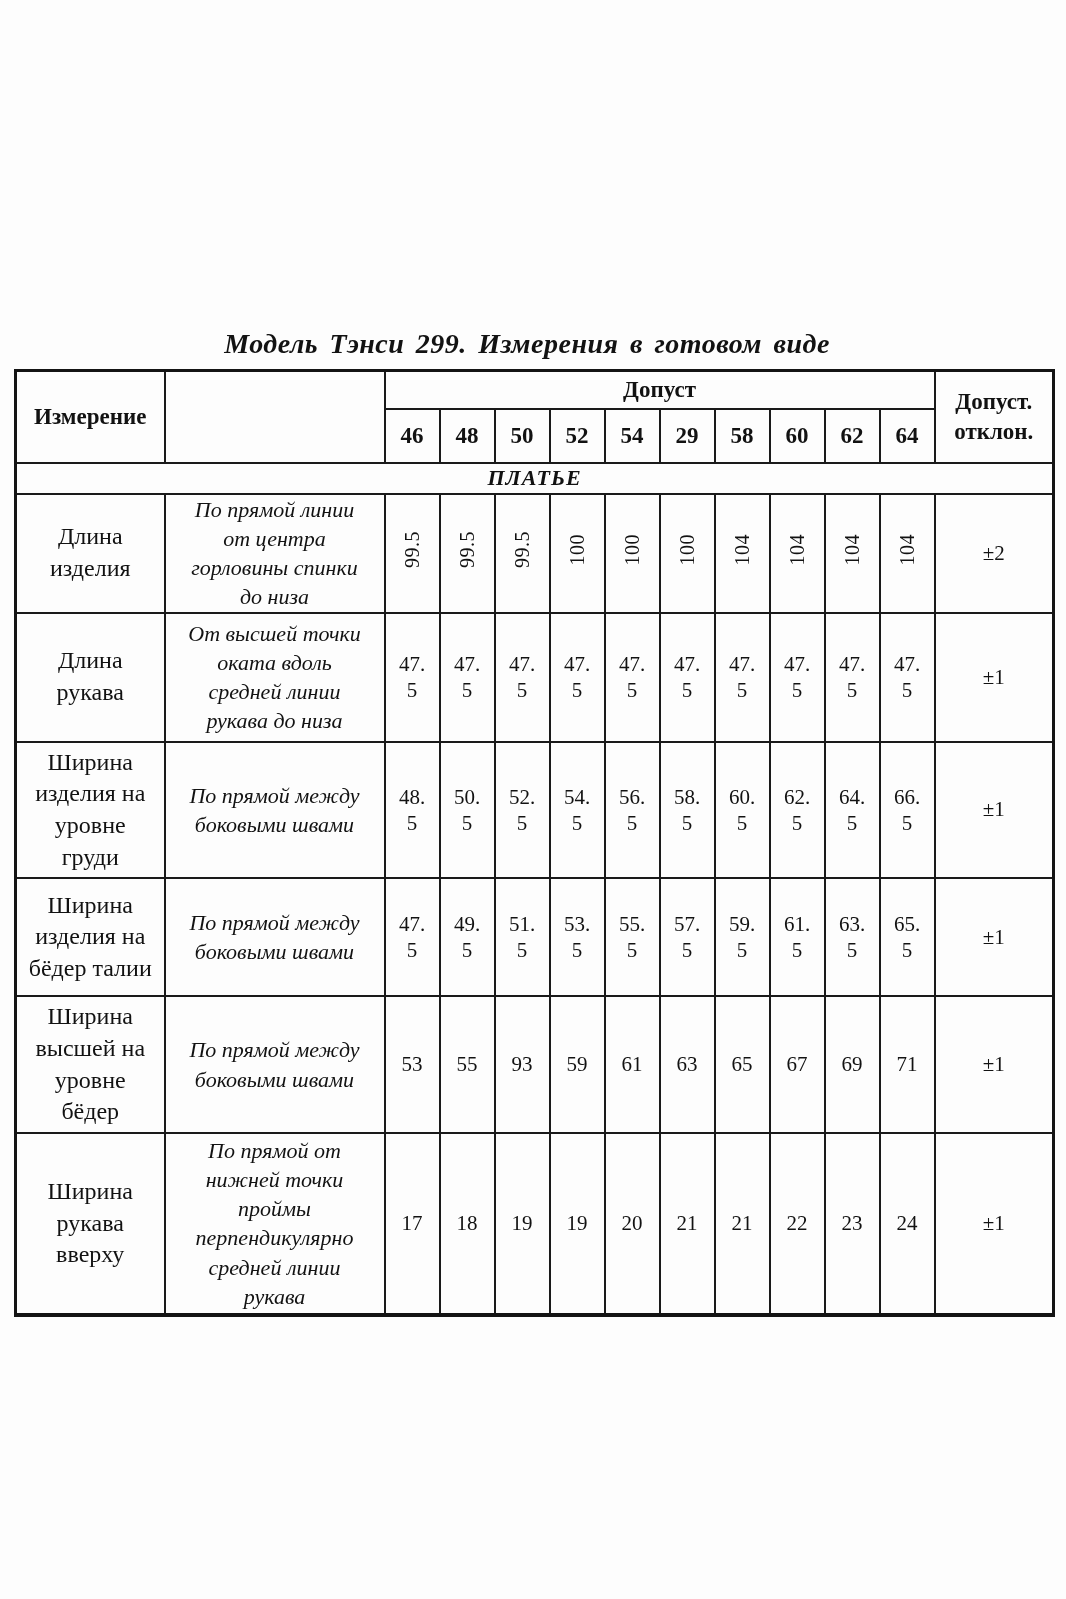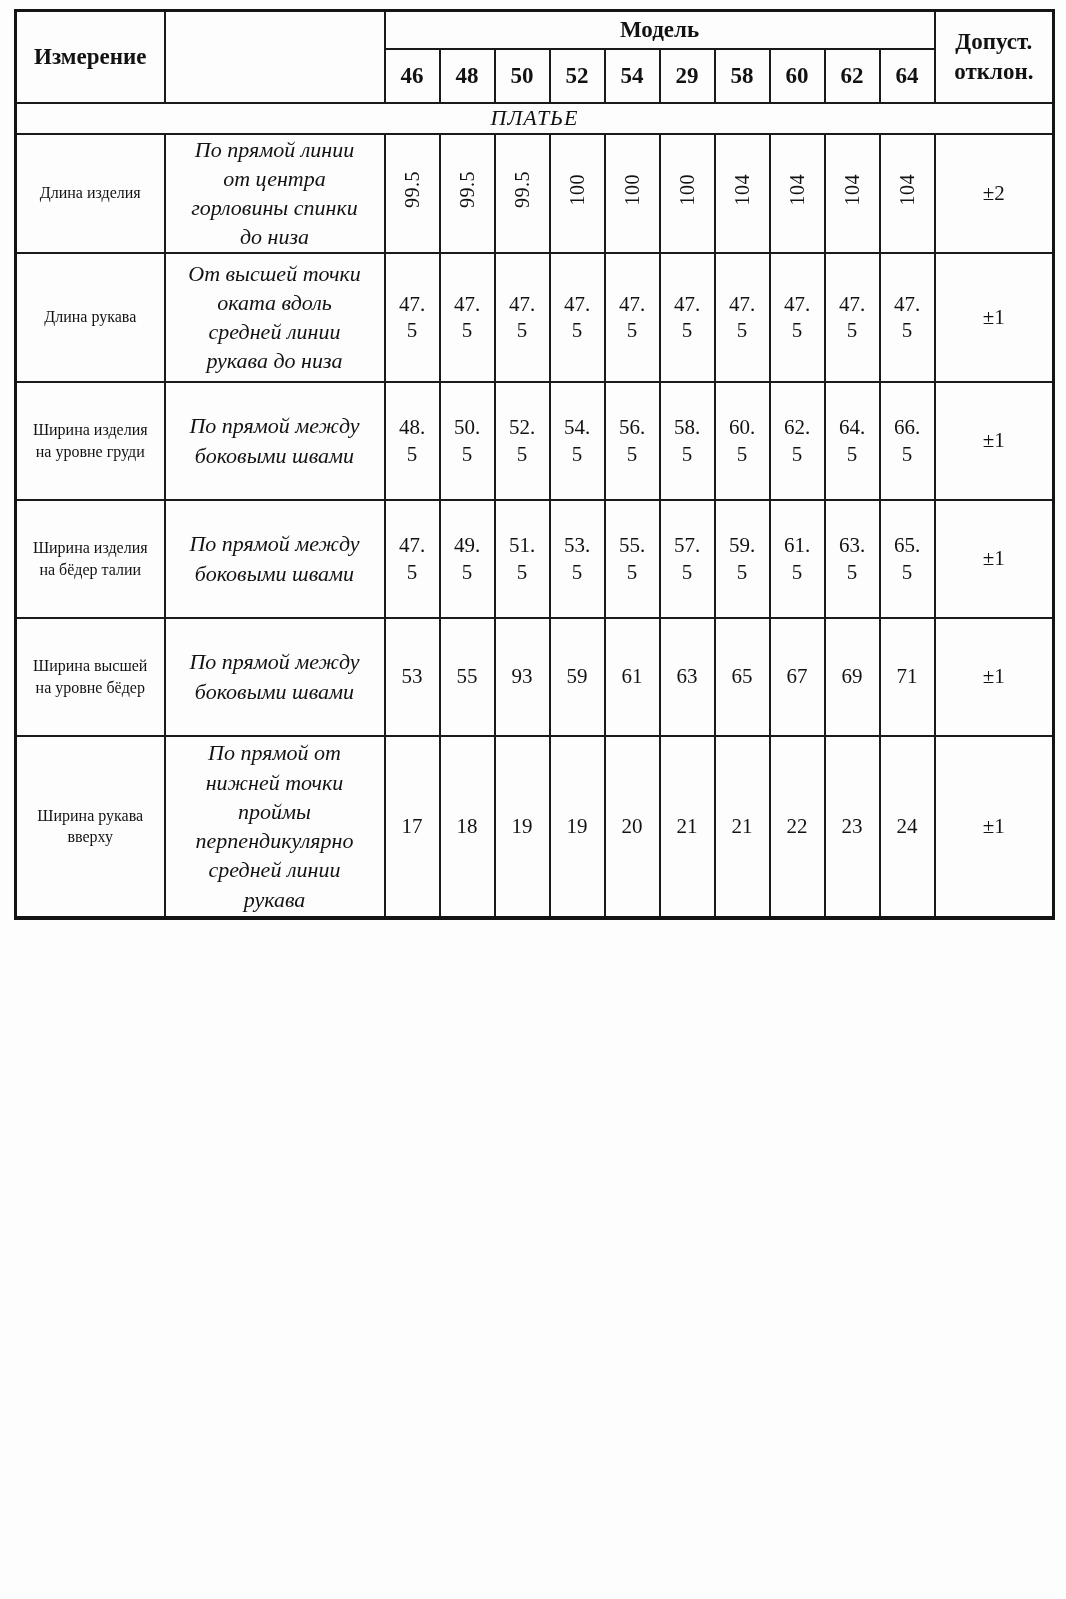--- a/index.html
+++ b/index.html
@@ -60,26 +60,26 @@
     font-size: 23px;
     font-weight: bold;
     line-height: 1.3;
     padding: 0 6px;
   }
   tr.section-row td {
     height: 31px;
     font-size: 22px;
     font-style: italic;
     letter-spacing: 1px;
-    font-weight: 400;
+    font-weight: 700;
   }
   td.m-cell {
-    font-size: 16px;
+    font-size: 24px;
     line-height: 1.32;
-    padding: 12px 8px;
+    padding: 4px 8px;
   }
   td.d-cell {
     font-size: 22px;
     font-style: italic;
     line-height: 1.33;
     padding: 0 14px;
   }
   td.size-cell {
     font-size: 21px;
     line-height: 1.25;
@@ -95,20 +95,21 @@
     white-space: nowrap;
     font-size: 20px;
     letter-spacing: 0.5px;
   }
 </style>
 </head>
 <body>
 
 <div class="page">
 
+  <div class="doc-title">Модель Тэнси 299. Измерения в готовом виде</div>
 
   <table class="meas">
     <colgroup>
       <col style="width:149px">
       <col style="width:220px">
       <col style="width:55px">
         <col style="width:55px">
         <col style="width:55px">
       <col style="width:55px">
         <col style="width:55px">
@@ -116,21 +117,21 @@
       <col style="width:55px">
         <col style="width:55px">
         <col style="width:55px">
       <col style="width:55px">
       <col style="width:119px">
     </colgroup>
     <thead>
       <tr class="hdr-top">
         <th class="measure-hdr" rowspan="2">Измерение</th>
         <th rowspan="2"></th>
-        <th class="sizes-hdr" colspan="10">Модель</th>
+        <th class="sizes-hdr" colspan="10">Допуст</th>
         <th class="tol-hdr" rowspan="2">Допуст. отклон.</th>
       </tr>
       <tr class="hdr-sizes" id="sizes-row">
           <th class="size-col">46</th>
           <th class="size-col">48</th>
           <th class="size-col">50</th>
           <th class="size-col">52</th>
           <th class="size-col">54</th>
           <th class="size-col">29</th>
           <th class="size-col">58</th>

